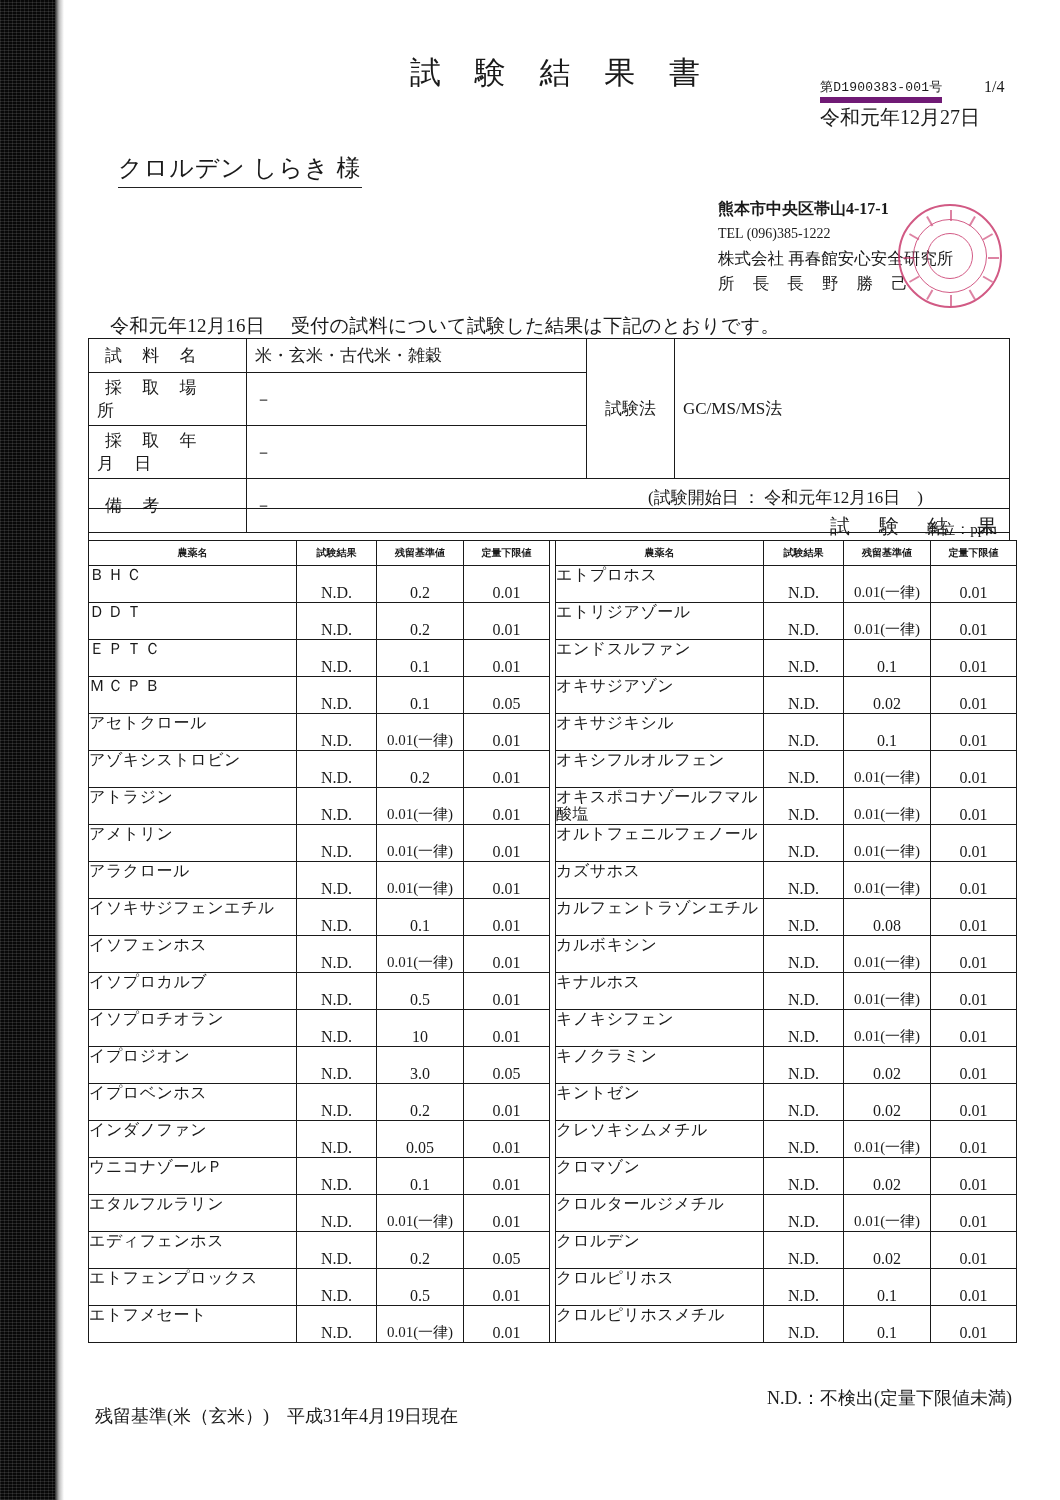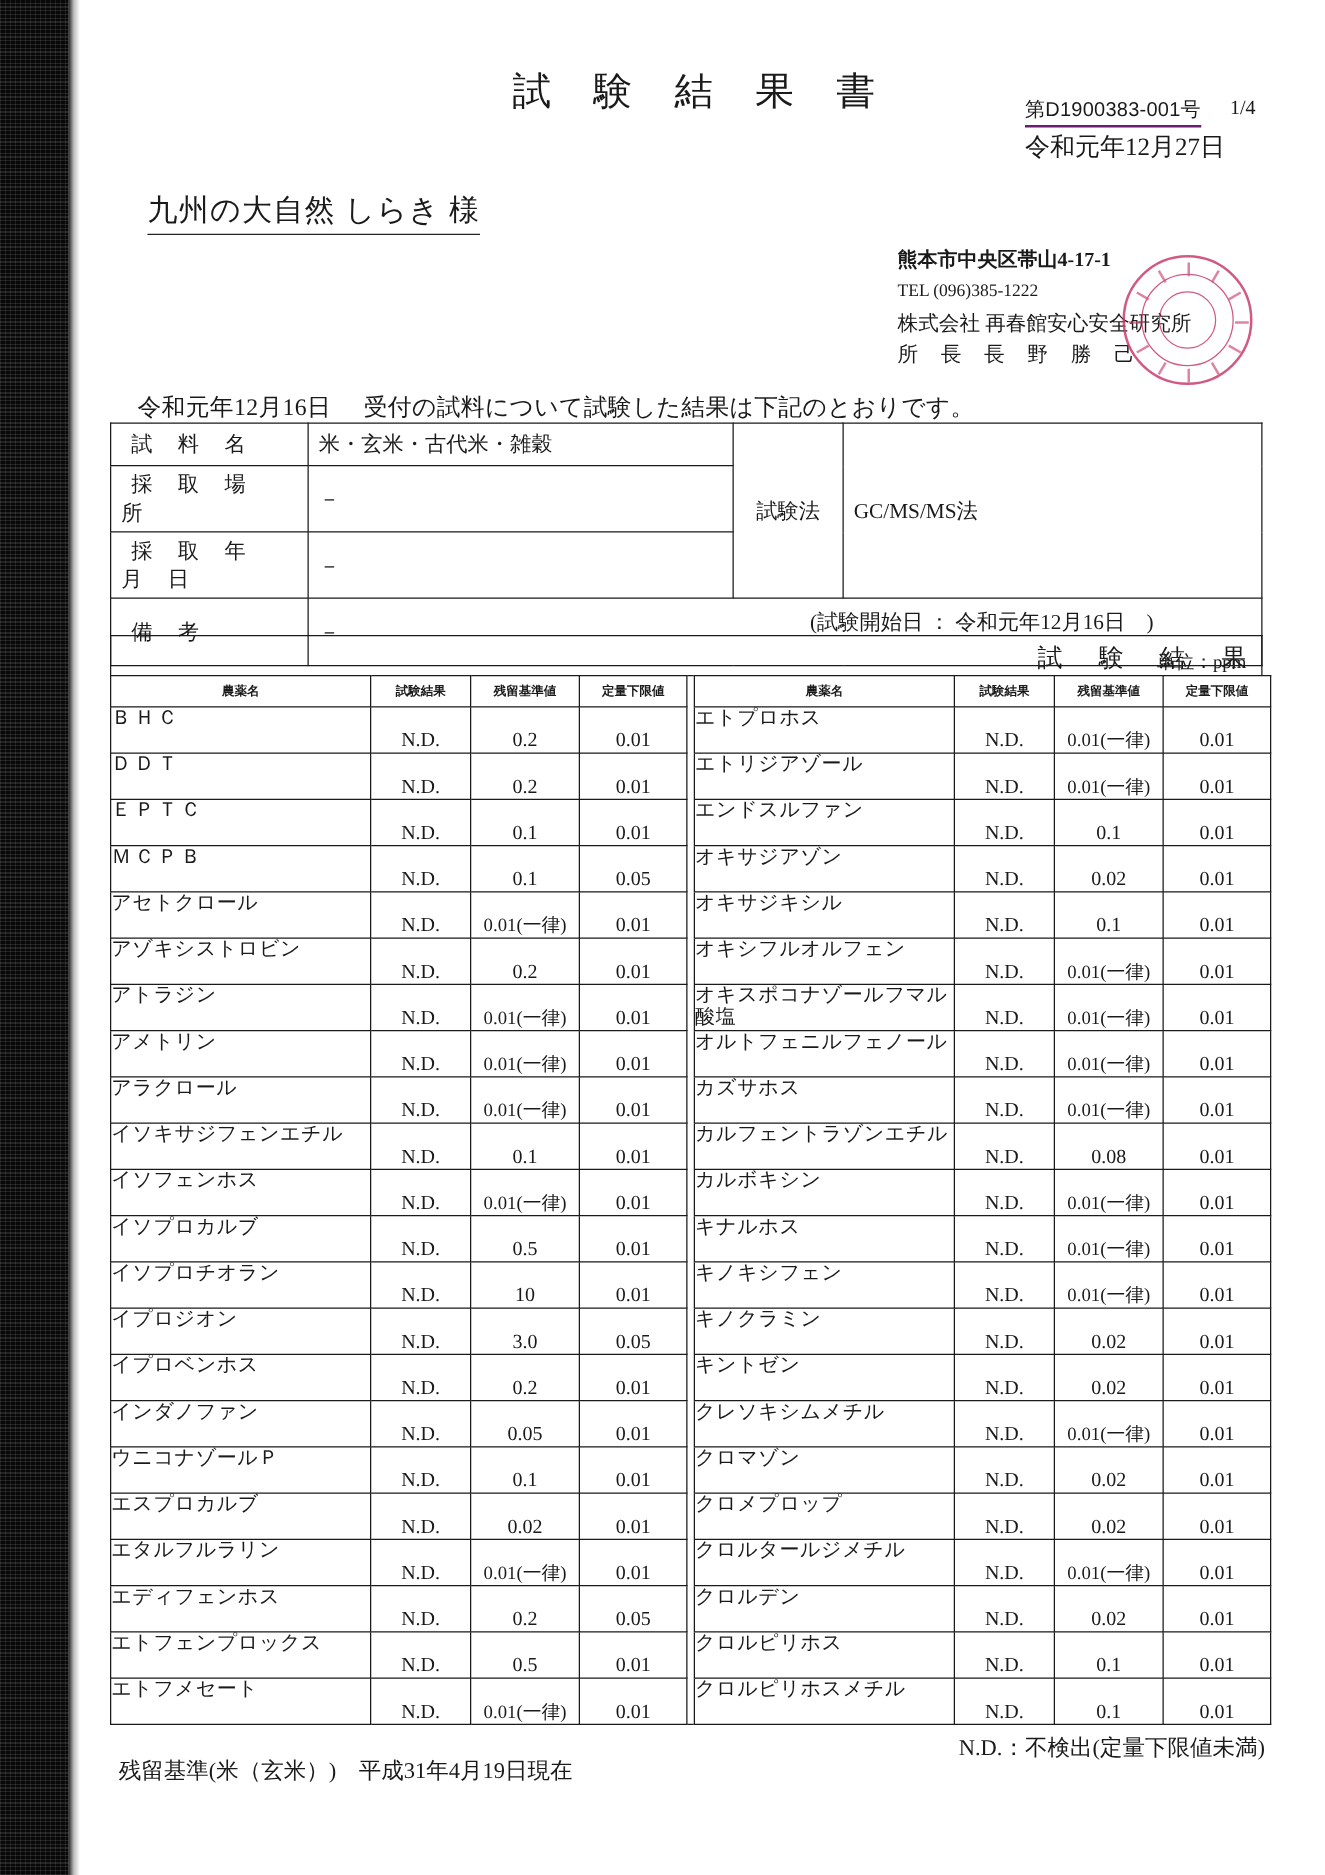--- a/index.html
+++ b/index.html
@@ -32,24 +32,24 @@
 
   
   #doc-title {
     position: absolute; left: 410px; top: 52px;
     font-size: 31px; letter-spacing: 13px;
     font-family: "Liberation Serif", serif;
     font-weight: 400;
   }
   #doc-number {
     position: absolute; left: 820px; top: 78px;
-    font-size: 16px; letter-spacing: 0.2px;
-    border-bottom: 2px solid #701a75;
+    font-size: 13px; letter-spacing: 0.2px;
+    border-bottom: 6px solid #701a75;
     padding-bottom: 1px;
-    font-family: Liberation Sans, sans-serif;
+    font-family: Liberation Mono, monospace;
   }
   #doc-page {
     position: absolute; left: 984px; top: 78px;
     font-size: 16px;
   }
   #doc-date {
     position: absolute; left: 820px; top: 104px;
     font-size: 20px;
   }
 
@@ -199,21 +199,21 @@
 <div id="scan-band"></div>
 <div id="scan-band-fade"></div>
 
 <div id="page">
 
   <div id="doc-title">試 験 結 果 書</div>
   <div id="doc-number">第D1900383-001号</div>
   <div id="doc-page">1/4</div>
   <div id="doc-date">令和元年12月27日</div>
 
-  <div id="addressee">九州の大自然 しらき 様</div>
+  <div id="addressee">クロルデン しらき 様</div>
 
   <div id="issuer">
     <div class="addr">熊本市中央区帯山4-17-1</div>
     <div class="tel">TEL (096)385-1222</div>
     <div class="corp">株式会社 再春館安心安全研究所</div>
     <div class="chief">所 長 長 野 勝 己</div>
   </div>
 
   <div id="seal">
     <div class="seal-tick" style="transform:rotate(0deg)"></div>
@@ -460,31 +460,20 @@
             <td class="val-cell">N.D.</td>
             <td class="val-cell">0.1</td>
             <td class="val-cell">0.01</td>
             <td class="c-split"></td>
             <td class="name-cell">クロマゾン</td>
             <td class="val-cell">N.D.</td>
             <td class="val-cell">0.02</td>
             <td class="val-cell">0.01</td>
           </tr>
           <tr>
-            <td class="name-cell">エスプロカルブ</td>
-            <td class="val-cell">N.D.</td>
-            <td class="val-cell">0.02</td>
-            <td class="val-cell">0.01</td>
-            <td class="c-split"></td>
-            <td class="name-cell">クロメプロップ</td>
-            <td class="val-cell">N.D.</td>
-            <td class="val-cell">0.02</td>
-            <td class="val-cell">0.01</td>
-          </tr>
-          <tr>
             <td class="name-cell">エタルフルラリン</td>
             <td class="val-cell">N.D.</td>
             <td class="val-cell sm">0.01(一律)</td>
             <td class="val-cell">0.01</td>
             <td class="c-split"></td>
             <td class="name-cell">クロルタールジメチル</td>
             <td class="val-cell">N.D.</td>
             <td class="val-cell sm">0.01(一律)</td>
             <td class="val-cell">0.01</td>
           </tr>

